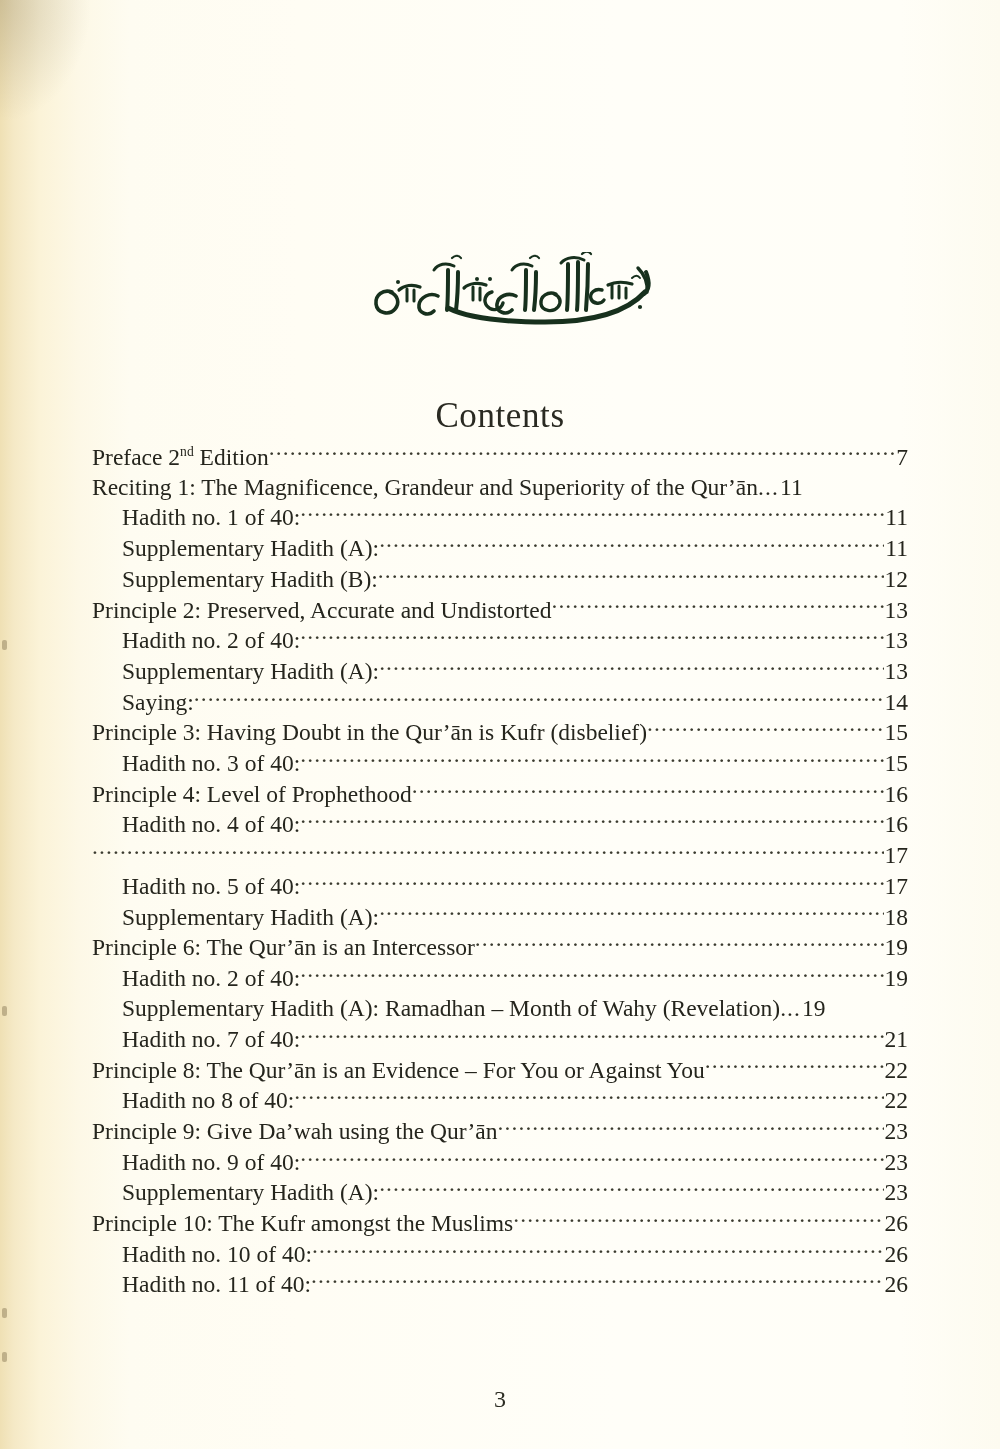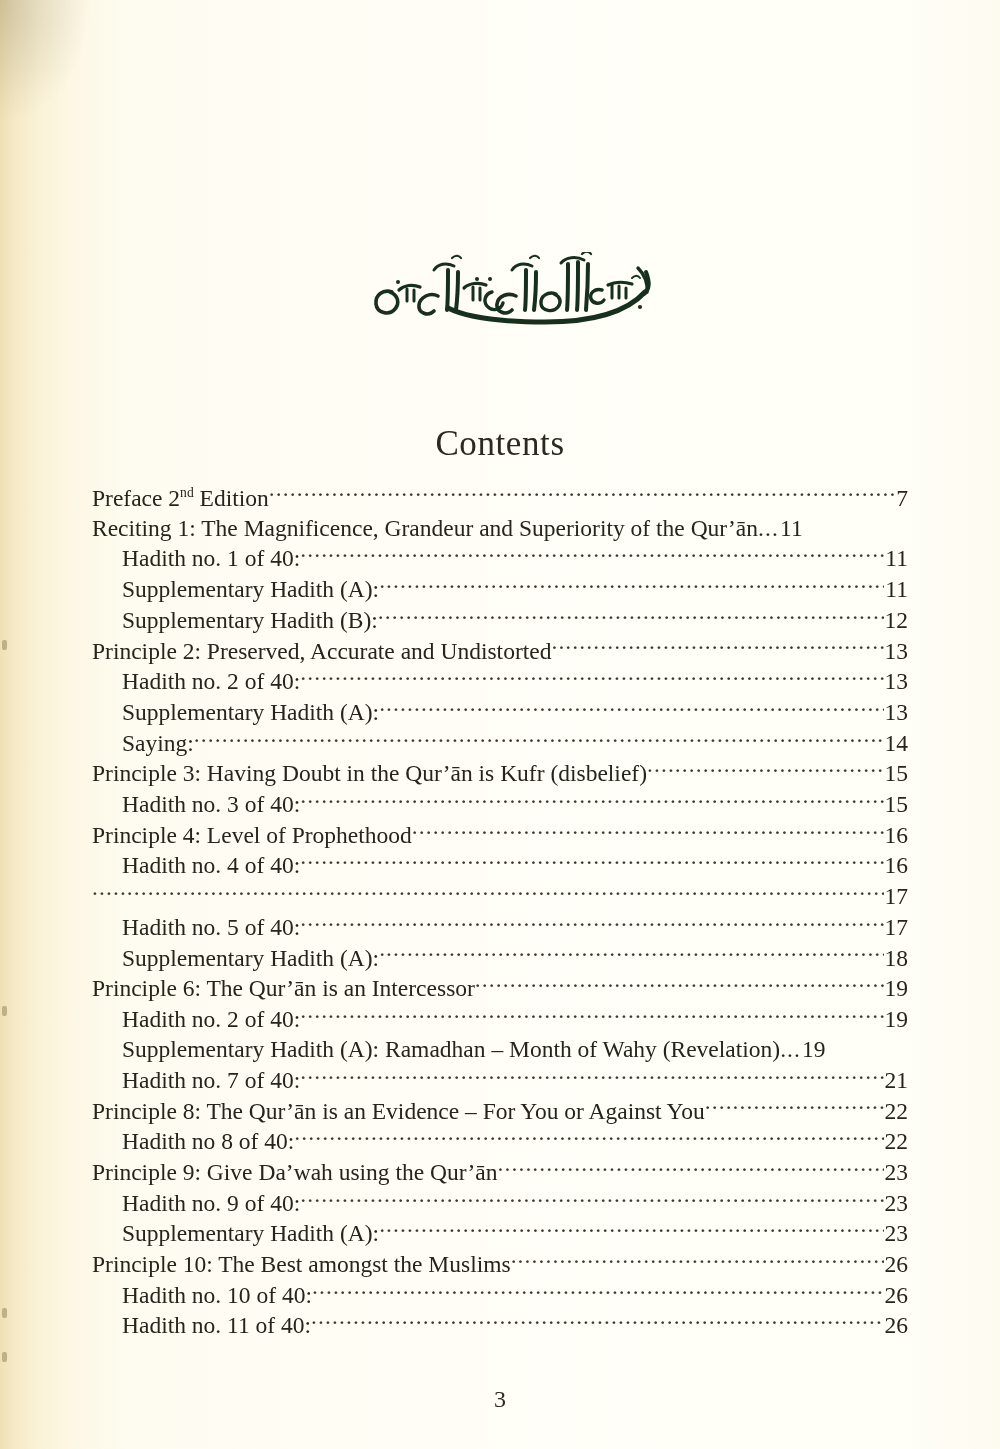--- a/index.html
+++ b/index.html
@@ -81,30 +81,28 @@
   .contents-title {
     position: absolute;
     top: 396px;
     left: 0;
     width: 1000px;
     text-align: center;
     font-size: 35px;
     letter-spacing: .6px;
     color: #2a2a22;
     font-weight: normal;
-    margin-top: 28px;
   }
 
   
   .toc {
     position: absolute;
     top: 441px;
     left: 92px;
     width: 816px;
-    margin-top: 41px;
   }
   .toc-row {
     display: flex;
     align-items: baseline;
     font-size: 23.5px;
     line-height: 30.2px;
     color: #25251d;
     white-space: nowrap;
   }
   .toc-row.indent { padding-left: 30px; }
@@ -349,21 +347,21 @@
         <span class="toc-label"><span>Hadith no. 9 of 40: </span></span>
         <span class="toc-leader"></span>
         <span class="toc-page">23</span>
       </div>
       <div class="toc-row indent">
         <span class="toc-label"><span>Supplementary Hadith (A):</span></span>
         <span class="toc-leader"></span>
         <span class="toc-page">23</span>
       </div>
       <div class="toc-row">
-        <span class="toc-label"><span>Principle 10: The Best amongst the Muslims</span></span>
+        <span class="toc-label"><span>Principle 10: The Kufr amongst the Muslims</span></span>
         <span class="toc-leader"></span>
         <span class="toc-page">26</span>
       </div>
       <div class="toc-row indent">
         <span class="toc-label"><span>Hadith no. 10 of 40: </span></span>
         <span class="toc-leader"></span>
         <span class="toc-page">26</span>
       </div>
       <div class="toc-row indent">
         <span class="toc-label"><span>Hadith no. 11 of 40: </span></span>

